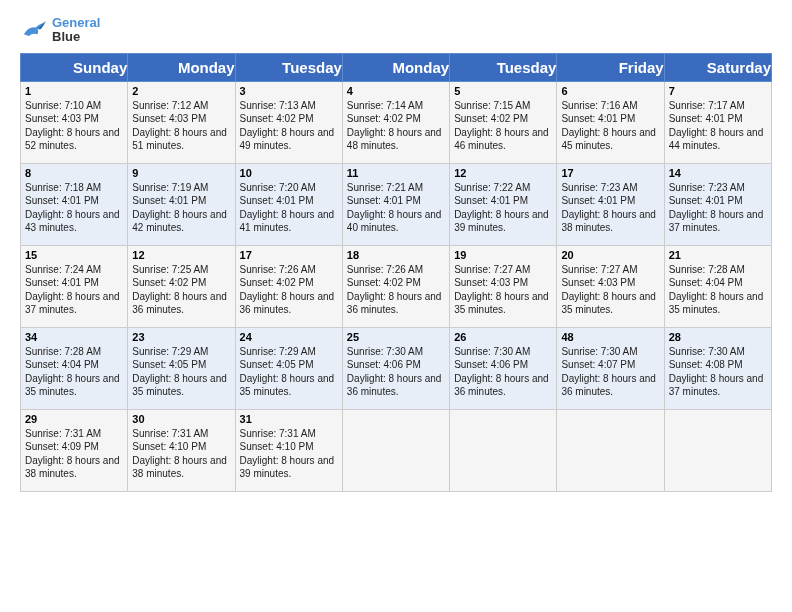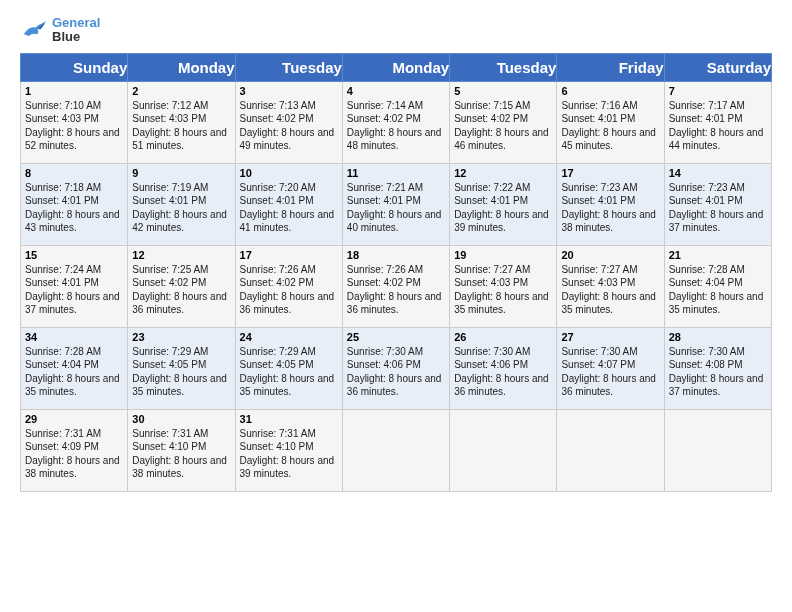--- a/index.html
+++ b/index.html
@@ -337,21 +337,21 @@
       </td>
           <td>
         <span class="day-num">26</span>
         <div class="day-info">
           Sunrise: 7:30 AM<br>
           Sunset: 4:06 PM<br>
           Daylight: 8 hours and 36 minutes.
         </div>
       </td>
           <td>
-        <span class="day-num">27</span>
+        <span class="day-num">48</span>
         <div class="day-info">
           Sunrise: 7:30 AM<br>
           Sunset: 4:07 PM<br>
           Daylight: 8 hours and 36 minutes.
         </div>
       </td>
           <td>
         <span class="day-num">28</span>
         <div class="day-info">
           Sunrise: 7:30 AM<br>

